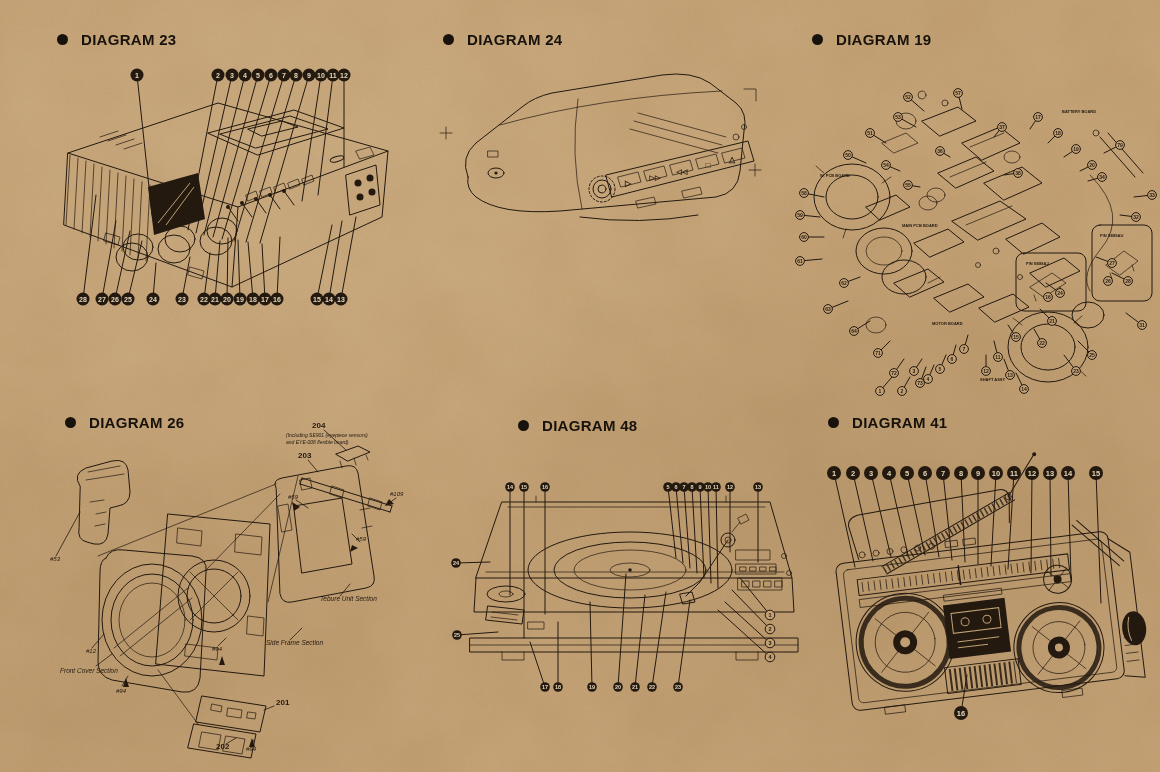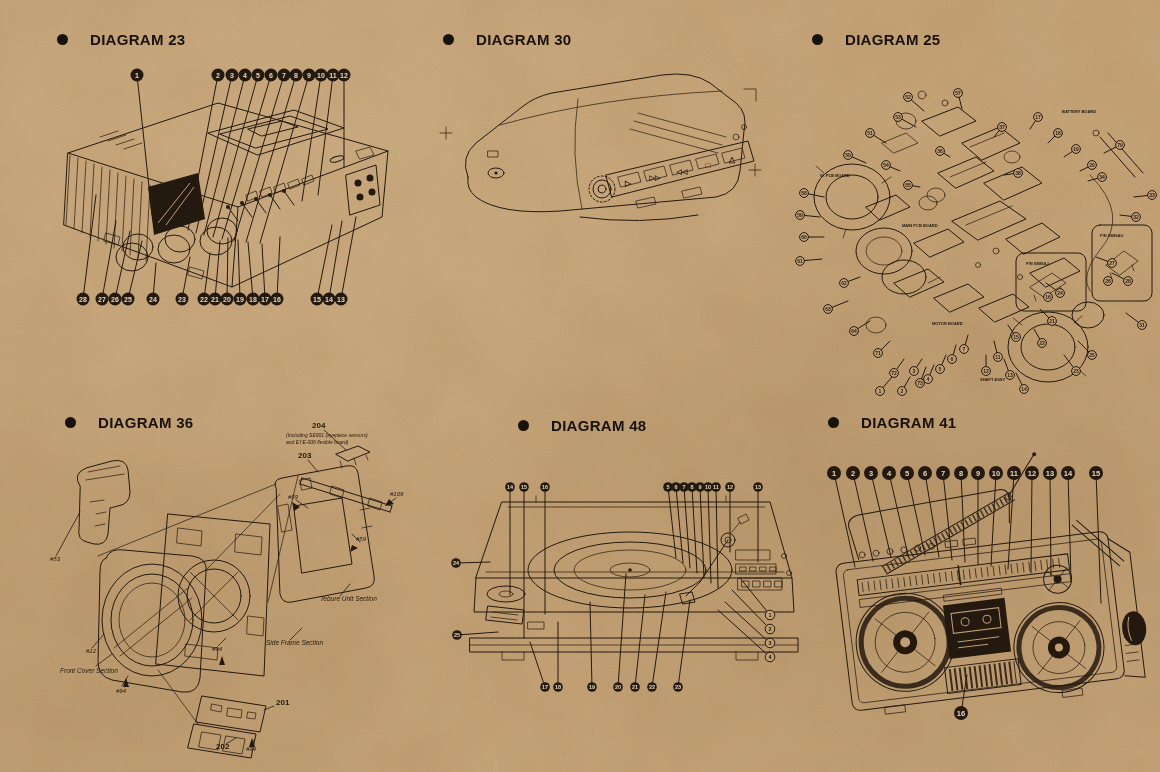--- a/index.html
+++ b/index.html
@@ -7,21 +7,21 @@
     font-family:"Liberation Sans",sans-serif;
     background:
       radial-gradient(900px 600px at 28% 22%, rgba(255,238,205,.12), transparent 60%),
       radial-gradient(760px 520px at 78% 68%, rgba(92,56,20,.10), transparent 65%),
       radial-gradient(520px 420px at 12% 85%, rgba(92,56,20,.08), transparent 70%),
       radial-gradient(1500px 1100px at 50% 45%, rgba(0,0,0,0) 55%, rgba(68,40,14,.18)),
       #c9a87c;}
   svg.tex{position:absolute;inset:0;pointer-events:none;mix-blend-mode:multiply;}
   section.diagram{position:absolute;}
   section.diagram > svg.art{position:absolute;left:0;top:0;}
-  .hdr{position:absolute;display:flex;align-items:center;gap:22px;z-index:3;
+  .hdr{position:absolute;display:flex;align-items:center;gap:13px;z-index:3;
        font-weight:bold;font-size:15px;letter-spacing:.3px;color:#17120c;white-space:nowrap;}
   .hdr .dot{width:11px;height:11px;border-radius:50%;background:#17120c;flex:0 0 auto;}
   .ln{fill:none;stroke:#241a10;stroke-width:1;stroke-linejoin:round;stroke-linecap:round;}
   .lt{fill:none;stroke:#241a10;stroke-width:.7;stroke-linejoin:round;stroke-linecap:round;}
   .fl{fill:#241a10;stroke:none;}
   .pp{stroke:#c9a87c;fill:none;stroke-width:1;}
 </style>
 </head>
 <body>
 
@@ -150,21 +150,21 @@
           <text x="289" y="274" dy="0.36em" text-anchor="middle" font-family="&quot;Liberation Sans&quot;,sans-serif" font-weight="bold" font-size="7" fill="#ecdfc4">14</text>
           <circle cx="301" cy="274" r="6.5" fill="#241a10" stroke="#241a10" stroke-width="0"></circle>
           <text x="301" y="274" dy="0.36em" text-anchor="middle" font-family="&quot;Liberation Sans&quot;,sans-serif" font-weight="bold" font-size="7" fill="#ecdfc4">13</text>
         </g>
     </svg>
   </section>
 
   <section class="diagram" id="d24" style="left:430px;top:25px;width:340px;height:210px">
     <div class="hdr" style="left:13px;top:6px">
       <span class="dot"></span>
-      <span>DIAGRAM 30</span>
+      <span>DIAGRAM 24</span>
     </div>
     <svg class="art" width="340" height="210" viewBox="0 0 340 210">
       <g>
         <path class="lt" d="M10,108 L22,108 M16,102 L16,114 M319,145 L331,145 M325,139 L325,151 M314,64 L326,64 L326,76"></path>
         <path class="ln" d="M38,152 Q30,132 46,118 L92,82 Q104,72 122,68 L232,50 Q262,46 280,58 L306,78 Q318,88 314,106 L310,146 Q308,168 286,172 L130,186 Q70,190 46,172 Q36,164 38,152 Z"></path>
         <path class="lt" d="M70,100 Q170,72 292,66 M148,74 Q140,130 152,184"></path>
         <path class="lt" d="M208,88 L296,112 M204,96 L292,120 M200,104 L288,128"></path>
         <ellipse class="ln" cx="66" cy="148" rx="8" ry="5"></ellipse>
           <circle class="fl" cx="66" cy="148" r="1.6"></circle>
         <path class="lt" d="M58,126 h10 v6 h-10 Z"></path>
@@ -184,21 +184,21 @@
           <text x="252" y="149" text-anchor="middle" font-family="&quot;Liberation Sans&quot;,sans-serif" font-size="7" font-weight="bold" font-style="normal" fill="#241a10">◁◁</text>
           <text x="278" y="143" text-anchor="middle" font-family="&quot;Liberation Sans&quot;,sans-serif" font-size="8" font-weight="bold" font-style="normal" fill="#241a10">□</text>
           <text x="302" y="137" text-anchor="middle" font-family="&quot;Liberation Sans&quot;,sans-serif" font-size="8" font-weight="bold" font-style="normal" fill="#241a10">△</text>
         </g>
     </svg>
   </section>
 
   <section class="diagram" id="d25" style="left:790px;top:25px;width:370px;height:378px">
     <div class="hdr" style="left:22px;top:6px">
       <span class="dot"></span>
-      <span>DIAGRAM 25</span>
+      <span>DIAGRAM 19</span>
     </div>
     <svg class="art" width="370" height="378" viewBox="0 0 370 378">
       <g>
         <ellipse class="ln" cx="62" cy="172" rx="38" ry="33"></ellipse>
           <ellipse class="ln" cx="62" cy="172" rx="26" ry="22"></ellipse>
         <path class="lt" d="M34,148 l-8,-7 M92,158 l9,-6 M56,204 l-3,9"></path>
         <ellipse class="ln" cx="94" cy="226" rx="28" ry="23"></ellipse>
           <ellipse class="lt" cx="94" cy="226" rx="18" ry="14"></ellipse>
         <ellipse class="ln" cx="114" cy="252" rx="22" ry="17"></ellipse>
         <ellipse class="ln" cx="258" cy="322" rx="40" ry="35"></ellipse>
@@ -388,21 +388,21 @@
           <text x="190" y="356" text-anchor="start" font-family="&quot;Liberation Sans&quot;,sans-serif" font-size="4" font-weight="bold" font-style="normal" fill="#241a10">SHAFT ASSY</text>
           <text x="236" y="240" text-anchor="start" font-family="&quot;Liberation Sans&quot;,sans-serif" font-size="4" font-weight="bold" font-style="normal" fill="#241a10">P/N SE88AJ</text>
           <text x="310" y="212" text-anchor="start" font-family="&quot;Liberation Sans&quot;,sans-serif" font-size="4" font-weight="bold" font-style="normal" fill="#241a10">P/N SE89AU</text>
         </g>
     </svg>
   </section>
 
   <section class="diagram" id="d26" style="left:40px;top:410px;width:390px;height:360px">
     <div class="hdr" style="left:25px;top:4px">
       <span class="dot"></span>
-      <span>DIAGRAM 36</span>
+      <span>DIAGRAM 26</span>
     </div>
     <svg class="art" width="390" height="360" viewBox="0 0 390 360">
       <g>
         <path class="ln" d="M40,76 Q32,64 46,58 L72,51 Q86,48 88,60 L90,82 Q90,94 78,96 L70,98 L68,124 Q66,136 54,134 L47,132 Q37,130 39,118 Z"></path>
         <path class="lt" d="M48,62 L80,56 M46,70 L84,64 M50,92 L64,90 M56,104 L66,102 M55,116 L65,114"></path>
         <path class="ln" d="M66,148 Q60,150 60,162 L58,252 Q58,266 72,270 L142,282 Q158,284 160,268 L166,162 Q168,148 152,146 L84,140 Q70,138 66,148 Z"></path>
         <ellipse class="ln" cx="112" cy="210" rx="50" ry="56"></ellipse>
           <ellipse class="ln" cx="112" cy="210" rx="41" ry="46"></ellipse>
           <ellipse class="lt" cx="112" cy="210" rx="33" ry="37"></ellipse>
         <path class="lt" d="M74,238 L148,178 M80,246 L152,188"></path>

